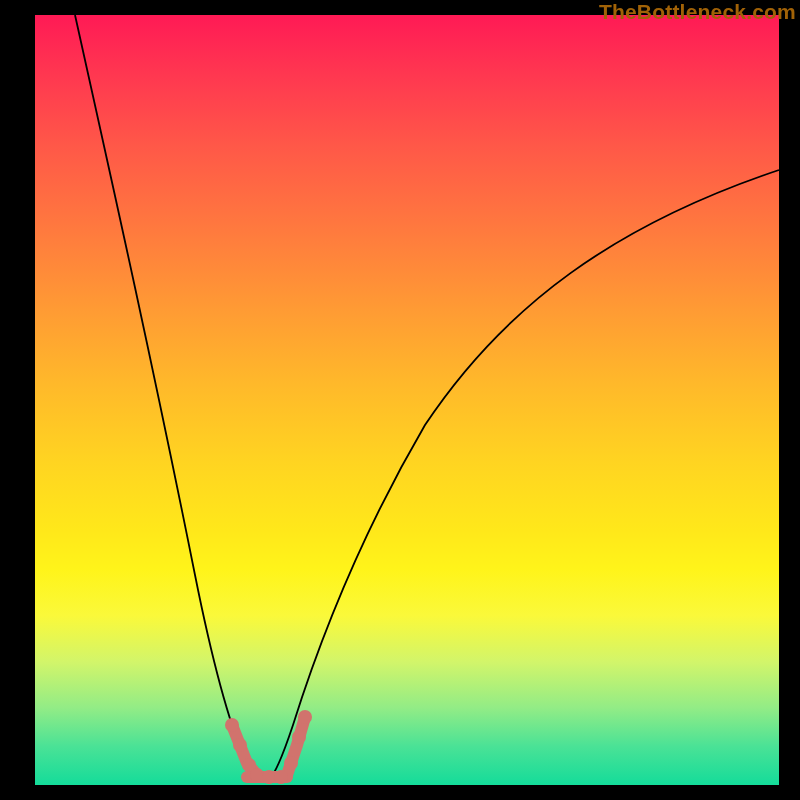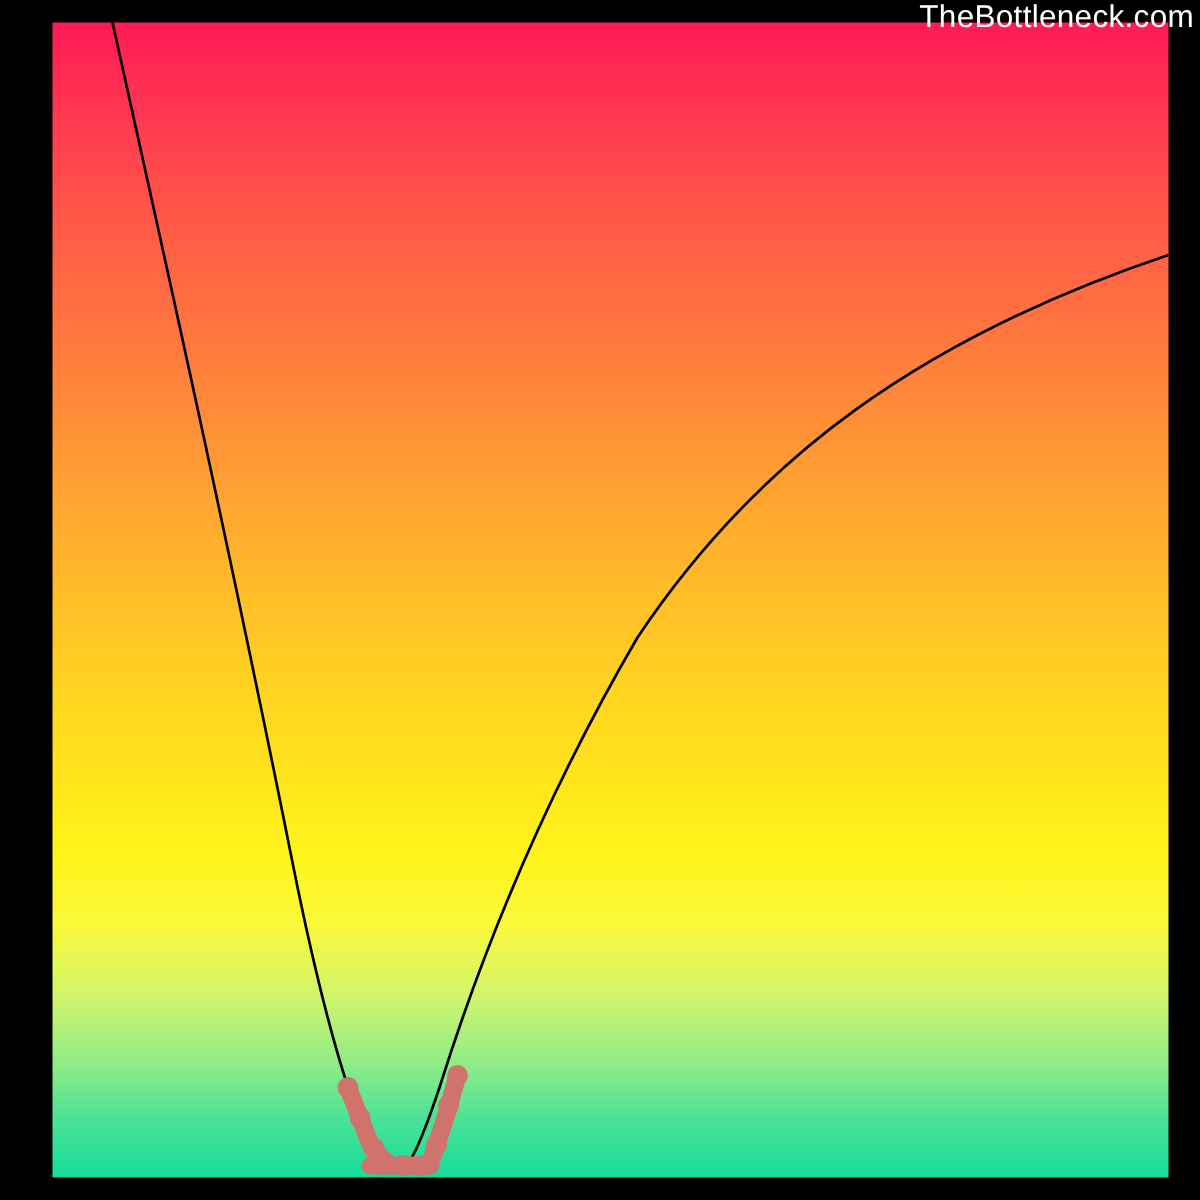--- a/index.html
+++ b/index.html
@@ -31,23 +31,23 @@
       #d2f56a 84%,
       #92ec86 90%,
       #4ae296 95%,
       #14dc9a 100%
     );
   }
   .watermark {
     position: absolute;
     top: 0;
     right: 4px;
-    color: #ffffff;
+    color: #a16207;
     font-size: 21px;
-    font-weight: 400;
+    font-weight: 700;
     letter-spacing: 0.2px;
   }
   svg.curve {
     position: absolute;
     left: 0;
     top: 0;
     width: 744px;
     height: 770px;
     overflow: visible;
   }

